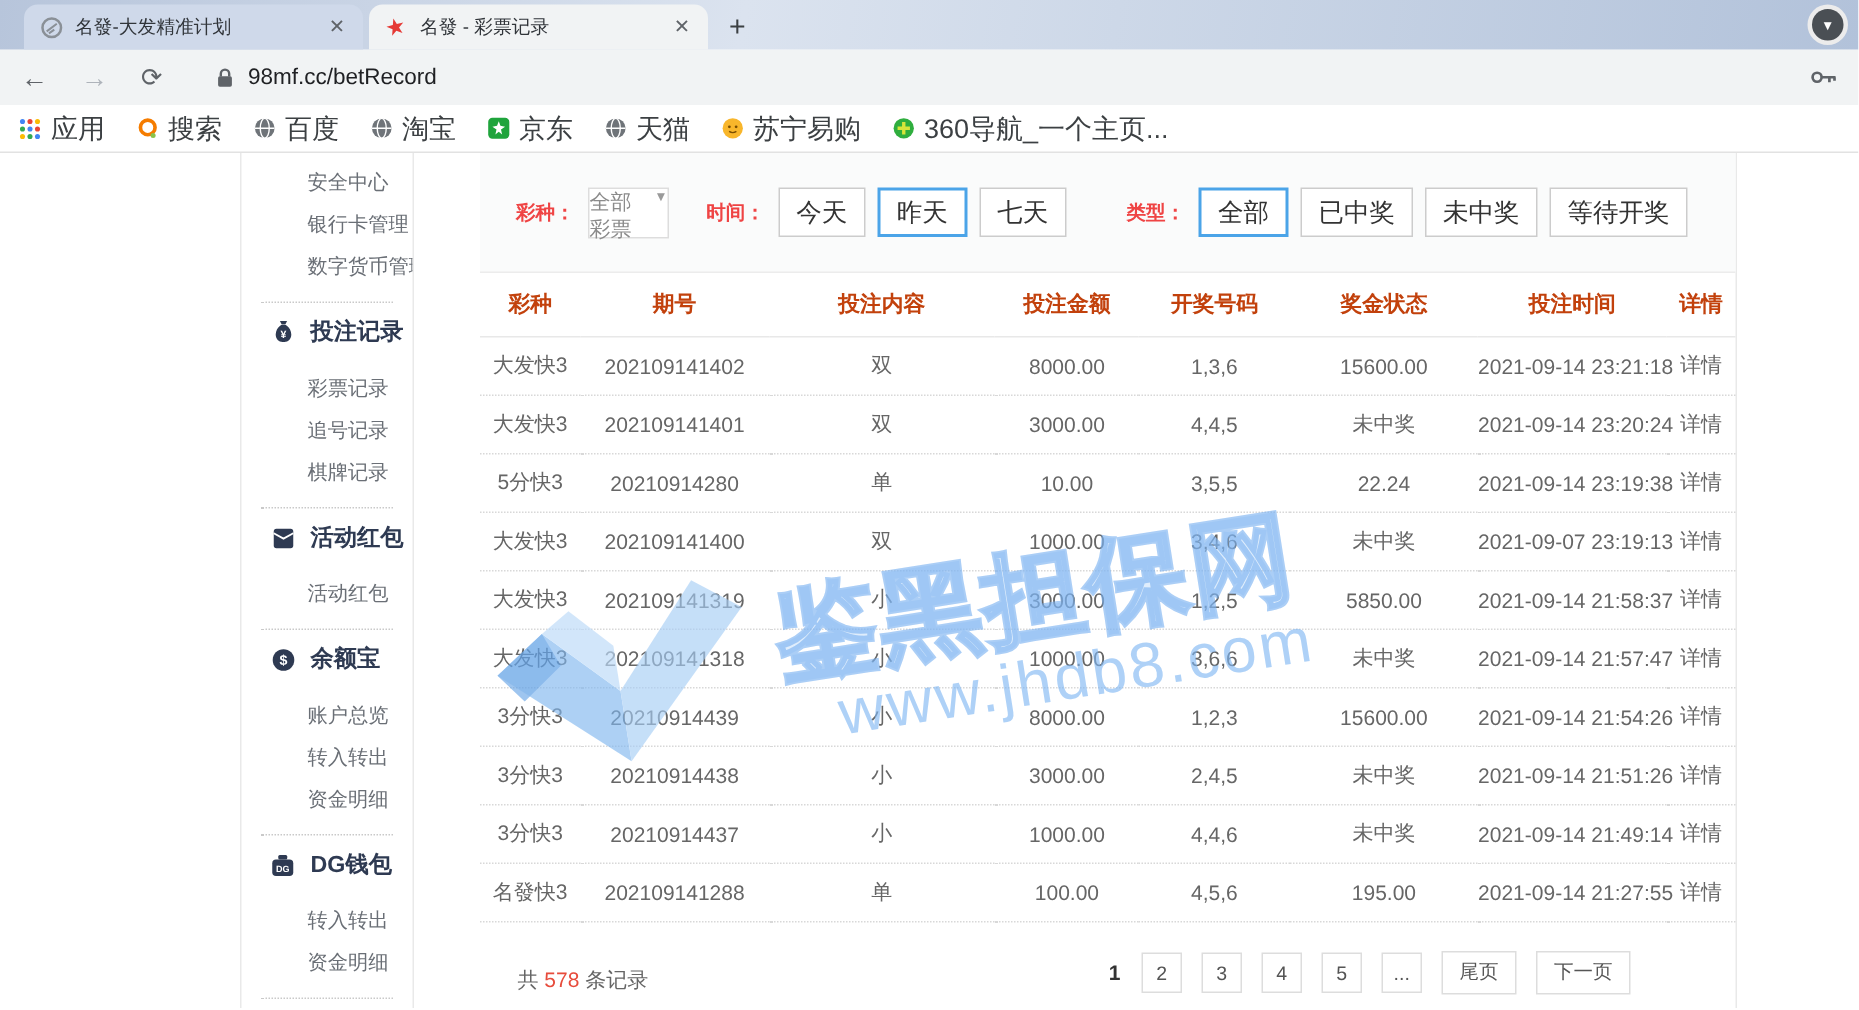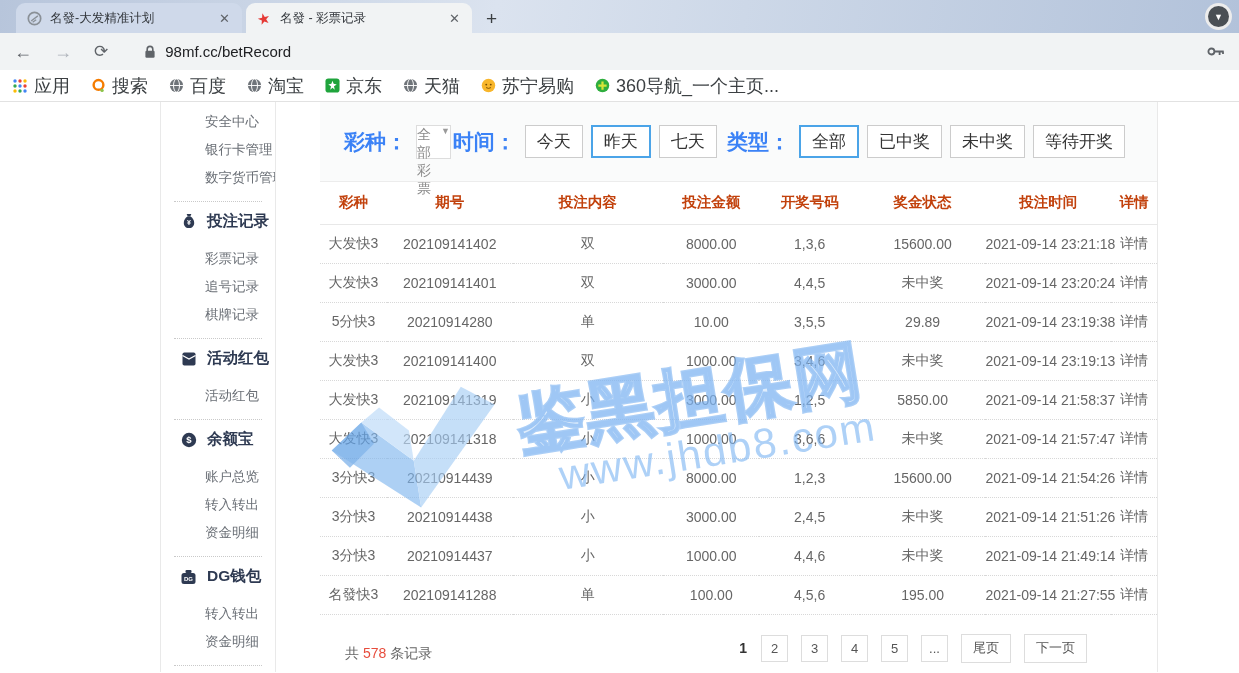--- a/index.html
+++ b/index.html
@@ -46,21 +46,21 @@
   .sb-item { padding-left:44px; line-height:28px; font-size:13.5px; color:#6a6f76; white-space:nowrap; }
   .sb-divider { border-top:1px dotted #c9c9c9; margin:9px 13px; }
   .sb-header { display:flex; align-items:center; padding-left:19px; margin:7px 0 13px;
     font-size:15.5px; font-weight:bold; color:#2e3a52; white-space:nowrap; }
   .sb-header .sb-ic { width:17px; height:17px; margin-right:10px; display:flex; align-items:center; justify-content:center; }
 
   .main { position:absolute; left:320px; top:0; width:838px; height:570px; border-right:1px solid #e9e9e9; }
 
   .filterbar { height:80px; background:#fafbfb; border-bottom:1px solid #ececec;
     display:flex; align-items:center; padding:0 24px; }
-  .f-label { font-size:21px; font-weight:bold; color:#3b82f6; white-space:nowrap; }
+  .f-label { font-size:13px; font-weight:bold; color:#ef4444; white-space:nowrap; }
   .dropdown { width:112px; height:34px; border:1px solid #ddd; background:#fff; margin-left:9px;
     display:flex; align-items:flex-start; justify-content:center; font-size:14px; color:#8b8b8b; }
   .dropdown .caret { font-size:9px; color:#9a9a9a; margin-left:10px; }
   .f-group { display:flex; margin-left:9px; }
   .f-btn { min-width:46px; height:33px; border:1px solid #ccc; background:#fff; color:#333;
     font-size:17px; display:flex; align-items:center; justify-content:center; padding:0 11px;
     margin-right:8px; white-space:nowrap; }
   .f-btn.active { border:2px solid #4ba4e8; }
   .sp1 { width:52px; } .sp2 { width:68px; }
 
@@ -351,32 +351,32 @@
             <td>未中奖</td>
             <td>2021-09-14 23:20:24</td>
             <td class="lnk">详情</td>
           </tr>
           <tr>
             <td class="lnk">5分快3</td>
             <td>20210914280</td>
             <td>单</td>
             <td>10.00</td>
             <td>3,5,5</td>
-            <td class="win">29.89</td>
+            <td class="win">22.24</td>
             <td>2021-09-14 23:19:38</td>
             <td class="lnk">详情</td>
           </tr>
           <tr>
             <td class="lnk">大发快3</td>
             <td>202109141400</td>
             <td>双</td>
             <td>1000.00</td>
             <td>3,4,6</td>
             <td>未中奖</td>
-            <td>2021-09-14 23:19:13</td>
+            <td>2021-09-07 23:19:13</td>
             <td class="lnk">详情</td>
           </tr>
           <tr>
             <td class="lnk">大发快3</td>
             <td>202109141319</td>
             <td>小</td>
             <td>3000.00</td>
             <td>1,2,5</td>
             <td class="win">5850.00</td>
             <td>2021-09-14 21:58:37</td>

